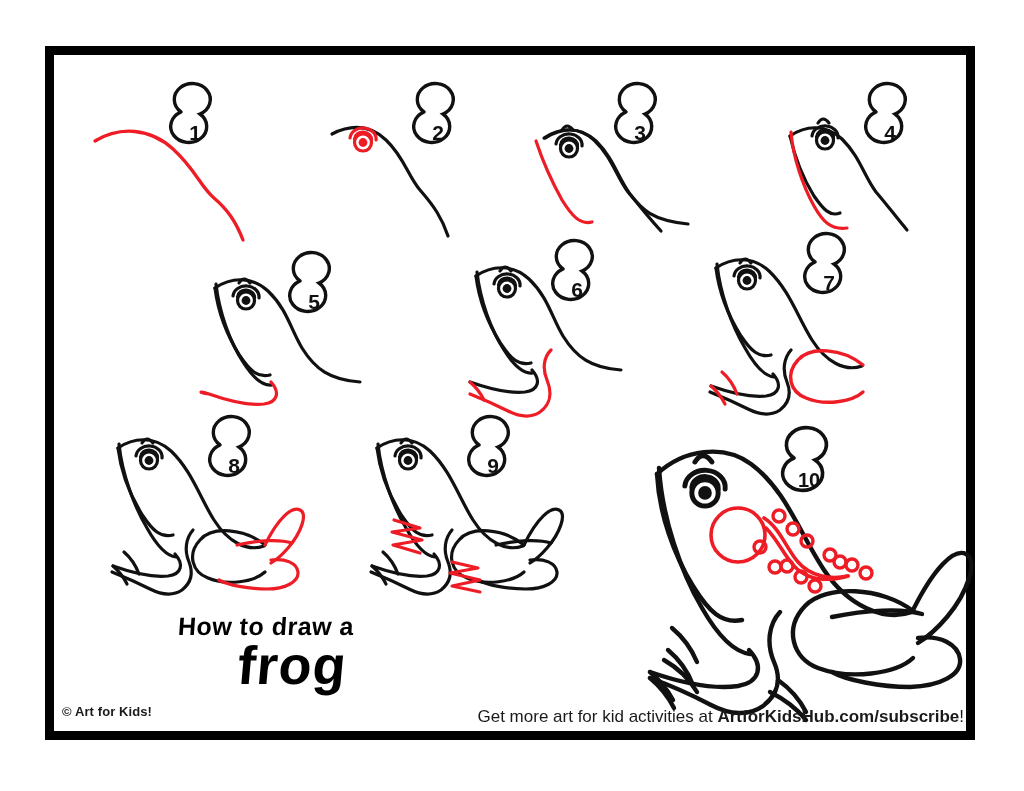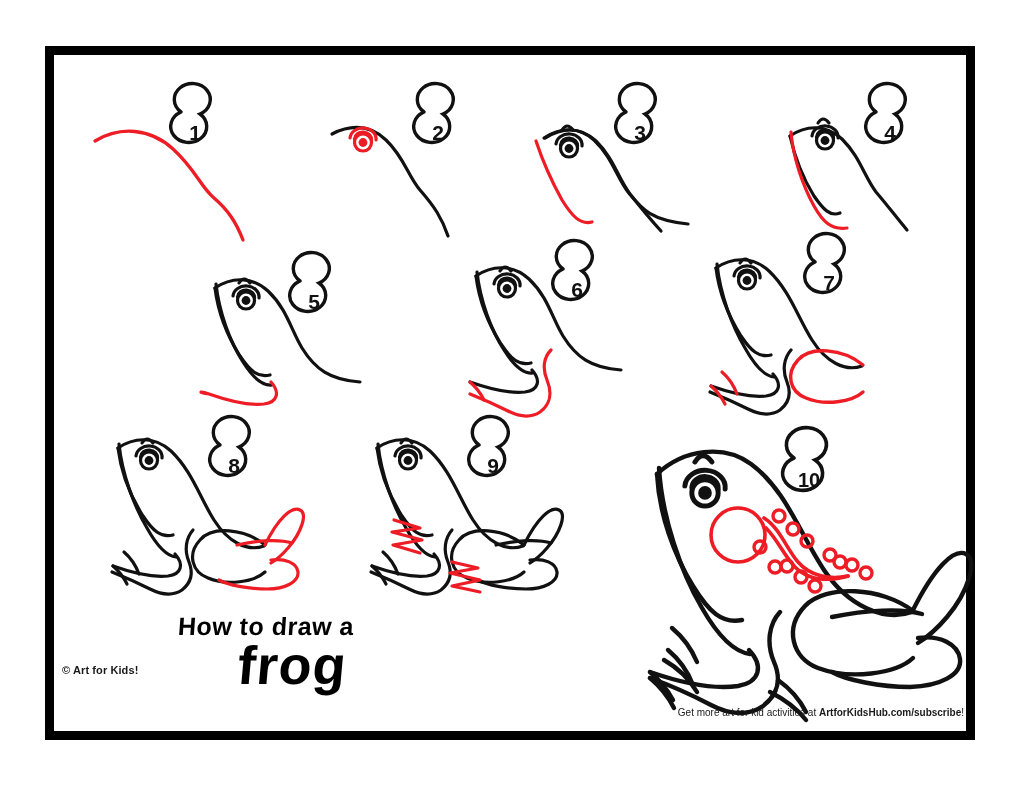--- a/index.html
+++ b/index.html
@@ -33,32 +33,32 @@
   }
   svg.art{display:block;}
   .step-num-text{
     font-family:"Liberation Sans", sans-serif;
     font-weight:bold;
     fill:#111;
   }
   .footer-left{
     position:absolute;
     left:62px;
-    top:664px;
-    font-size:11px;
+    top:704px;
+    font-size:13px;
     font-weight:bold;
     color:#1a1a1a;
     letter-spacing:.1px;
     white-space:nowrap;
   }
   .footer-right{
     position:absolute;
     right:60px;
     top:707px;
-    font-size:10px;
+    font-size:17px;
     color:#1a1a1a;
     white-space:nowrap;
   }
   .footer-right .plain{font-weight:normal;}
   .footer-right .site{font-weight:bold;}
   .title-block{
     position:absolute;
     left:160px;
     top:612px;
     width:300px;

